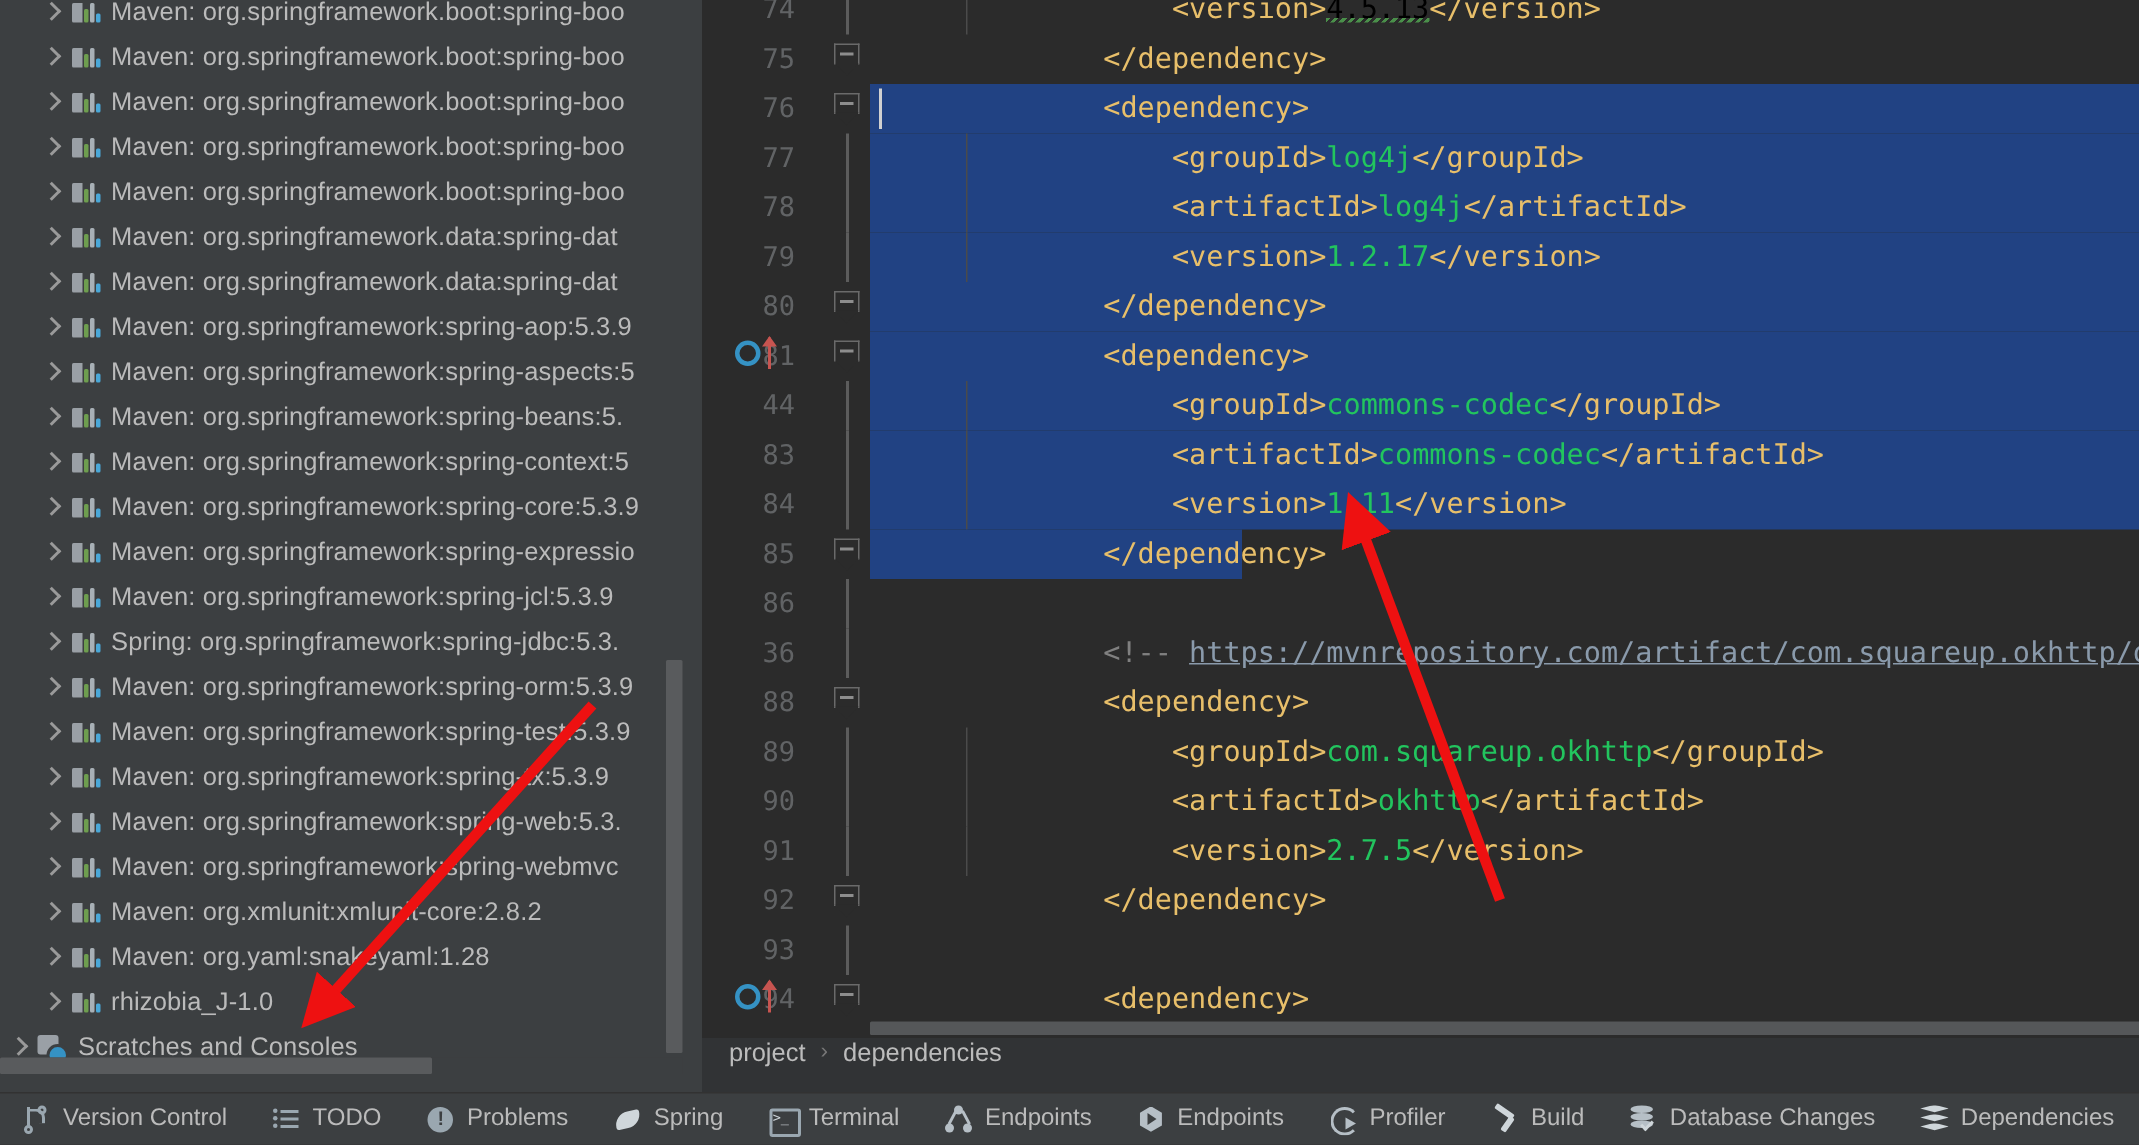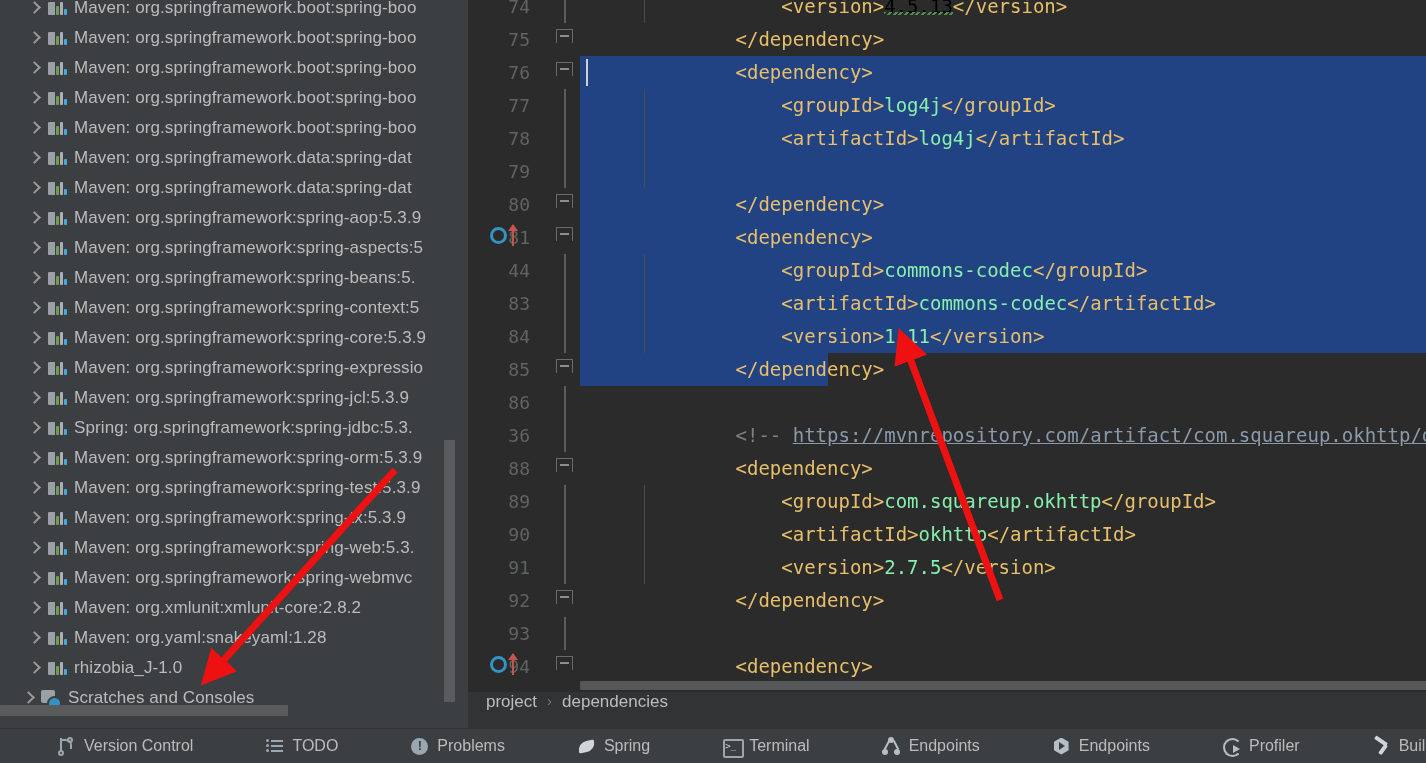--- a/index.html
+++ b/index.html
@@ -15,21 +15,21 @@
   .project-pane {
     position: absolute; left: 0; top: 0; width: 468px; height: 728px;
     background: #3c3f41; overflow: hidden;
   }
   .tree { position: absolute; left: 0; top: -7px; width: 468px; }
   .tree-row {
     height: 30px; display: flex; align-items: center;
     white-space: nowrap; padding-left: 24px;
     font-size: 17px; color: #bbbbbb; letter-spacing: .1px;
   }
-  .tree-row.root { padding-left: 18px; align-items: center; }
+  .tree-row.root { padding-left: 2px; align-items: center; }
   .chev {
     width: 20px; min-width: 20px; height: 20px; position: relative;
     display: inline-block; margin-right: 2px;
   }
   .chev::before {
     content: ""; position: absolute; left: 6px; top: 5px;
     width: 7px; height: 7px;
     border-right: 2px solid #9a9a9a; border-top: 2px solid #9a9a9a;
     transform: rotate(45deg);
   }
@@ -127,21 +127,21 @@
     border-bottom:7px solid #c75450;
   }
   .indent-guide {
     position: absolute; top: 0; width: 1px; height: 33px; background: #4b4b4b;
   }
   .caret {
     position: absolute; left: 118px; top: 3px; width: 2px; height: 27px; background: #d0d0d0;
   }
   .code { position: absolute; left: 176px; top: 0; }
   .tag   { color: #e8bf6a; }
-  .txt   { color: #86efac; }
+  .txt   { color: #22c55e; }
   .cmt   { color: #808080; }
   .link  { color: #8a9aab; text-decoration: underline; }
   .typo  { position: relative; }
   .typo::after {
     content:""; position:absolute; left:0; right:0; bottom:2px; height:3px;
     background: repeating-linear-gradient(135deg,#4a8f4a 0 2px, transparent 2px 4px);
   }
 
   
   .ed-hscroll {
@@ -161,21 +161,21 @@
 
   
   .toolbar {
     position:absolute; left:0; bottom:0; width:1426px; height:35px;
     background:#3c3f41; display:flex; align-items:center;
     border-top:1px solid #323232; overflow:hidden;
   }
   .tw-btn {
     display:flex; align-items:center; gap:8px;
     padding:0 15px; height:35px; font-size:16px; color:#bbbbbb;
-    white-space:nowrap; cursor:default;margin-left:42px;
+    white-space:nowrap; cursor:default;
   }
   .tw-ic { width:19px; min-width:19px; height:19px; position:relative; }
 
   
   .ic-branch::before{content:"";position:absolute;left:3px;top:1px;width:2px;height:17px;background:#9aa7b0;}
   .ic-branch::after{content:"";position:absolute;left:4px;top:2px;width:9px;height:8px;border-right:2px solid #9aa7b0;border-top:2px solid #9aa7b0;border-radius:0 6px 0 0;}
   .ic-branch .d1{position:absolute;left:1px;top:13px;width:6px;height:6px;border:2px solid #9aa7b0;border-radius:50%;background:#3c3f41;}
   .ic-branch .d2{position:absolute;left:10px;top:0px;width:6px;height:6px;border:2px solid #9aa7b0;border-radius:50%;background:#3c3f41;}
 
   .ic-todo i{position:absolute;left:6px;width:12px;height:2px;background:#9aa7b0;}
@@ -446,21 +446,21 @@
     <div class="pane-bottom-strip"></div>
   </div>
 
   <div class="editor-area">
     <div class="code-surface" id="code">
         <div class="line"><span class="ln">74</span><span class="fold-line"></span><span class="indent-guide" style="left:176px"></span><span class="code"><span class="tag">            &lt;version&gt;</span><span class="typo">4.5.13</span><span class="tag">&lt;/version&gt;</span></span></div>
         <div class="line"><span class="ln">75</span><span class="gutter-fold"><span class="pent"></span><span class="tip"></span><span class="minus"></span></span><span class="code"><span class="tag">        &lt;/dependency&gt;</span></span></div>
         <div class="line"><div class="sel-bg"></div><span class="ln">76</span><span class="gutter-fold"><span class="pent"></span><span class="tip"></span><span class="minus"></span></span><span class="caret"></span><span class="code"><span class="tag">        &lt;dependency&gt;</span></span></div>
         <div class="line"><div class="sel-bg"></div><span class="ln">77</span><span class="fold-line"></span><span class="indent-guide" style="left:176px"></span><span class="code"><span class="tag">            &lt;groupId&gt;</span><span class="txt">log4j</span><span class="tag">&lt;/groupId&gt;</span></span></div>
         <div class="line"><div class="sel-bg"></div><span class="ln">78</span><span class="fold-line"></span><span class="indent-guide" style="left:176px"></span><span class="code"><span class="tag">            &lt;artifactId&gt;</span><span class="txt">log4j</span><span class="tag">&lt;/artifactId&gt;</span></span></div>
-        <div class="line"><div class="sel-bg"></div><span class="ln">79</span><span class="fold-line"></span><span class="indent-guide" style="left:176px"></span></div>
+        <div class="line"><div class="sel-bg"></div><span class="ln">79</span><span class="fold-line"></span><span class="indent-guide" style="left:176px"></span><span class="code"><span class="tag">            &lt;version&gt;</span><span class="txt">1.2.17</span><span class="tag">&lt;/version&gt;</span></span></div>
         <div class="line"><div class="sel-bg"></div><span class="ln">80</span><span class="gutter-fold"><span class="pent"></span><span class="tip"></span><span class="minus"></span></span><span class="code"><span class="tag">        &lt;/dependency&gt;</span></span></div>
         <div class="line"><div class="sel-bg"></div><span class="ln">81</span><span class="spring-icon"></span><span class="spring-arrow"></span><span class="gutter-fold"><span class="pent"></span><span class="tip"></span><span class="minus"></span></span><span class="code"><span class="tag">        &lt;dependency&gt;</span></span></div>
         <div class="line"><div class="sel-bg"></div><span class="ln">44</span><span class="fold-line"></span><span class="indent-guide" style="left:176px"></span><span class="code"><span class="tag">            &lt;groupId&gt;</span><span class="txt">commons-codec</span><span class="tag">&lt;/groupId&gt;</span></span></div>
         <div class="line"><div class="sel-bg"></div><span class="ln">83</span><span class="fold-line"></span><span class="indent-guide" style="left:176px"></span><span class="code"><span class="tag">            &lt;artifactId&gt;</span><span class="txt">commons-codec</span><span class="tag">&lt;/artifactId&gt;</span></span></div>
         <div class="line"><div class="sel-bg"></div><span class="ln">84</span><span class="fold-line"></span><span class="indent-guide" style="left:176px"></span><span class="code"><span class="tag">            &lt;version&gt;</span><span class="txt">1.11</span><span class="tag">&lt;/version&gt;</span></span></div>
         <div class="line"><div class="sel-bg partial"></div><span class="ln">85</span><span class="gutter-fold"><span class="pent"></span><span class="tip"></span><span class="minus"></span></span><span class="code"><span class="tag">        &lt;/dependency&gt;</span></span></div>
         <div class="line"><span class="ln">86</span><span class="fold-line"></span><span class="code"></span></div>
         <div class="line"><span class="ln">36</span><span class="fold-line"></span><span class="code"><span class="cmt">        &lt;!-- </span><span class="link">https://mvnrepository.com/artifact/com.squareup.okhttp/okh</span></span></div>
         <div class="line"><span class="ln">88</span><span class="gutter-fold"><span class="pent"></span><span class="tip"></span><span class="minus"></span></span><span class="code"><span class="tag">        &lt;dependency&gt;</span></span></div>
         <div class="line"><span class="ln">89</span><span class="fold-line"></span><span class="indent-guide" style="left:176px"></span><span class="code"><span class="tag">            &lt;groupId&gt;</span><span class="txt">com.squareup.okhttp</span><span class="tag">&lt;/groupId&gt;</span></span></div>

